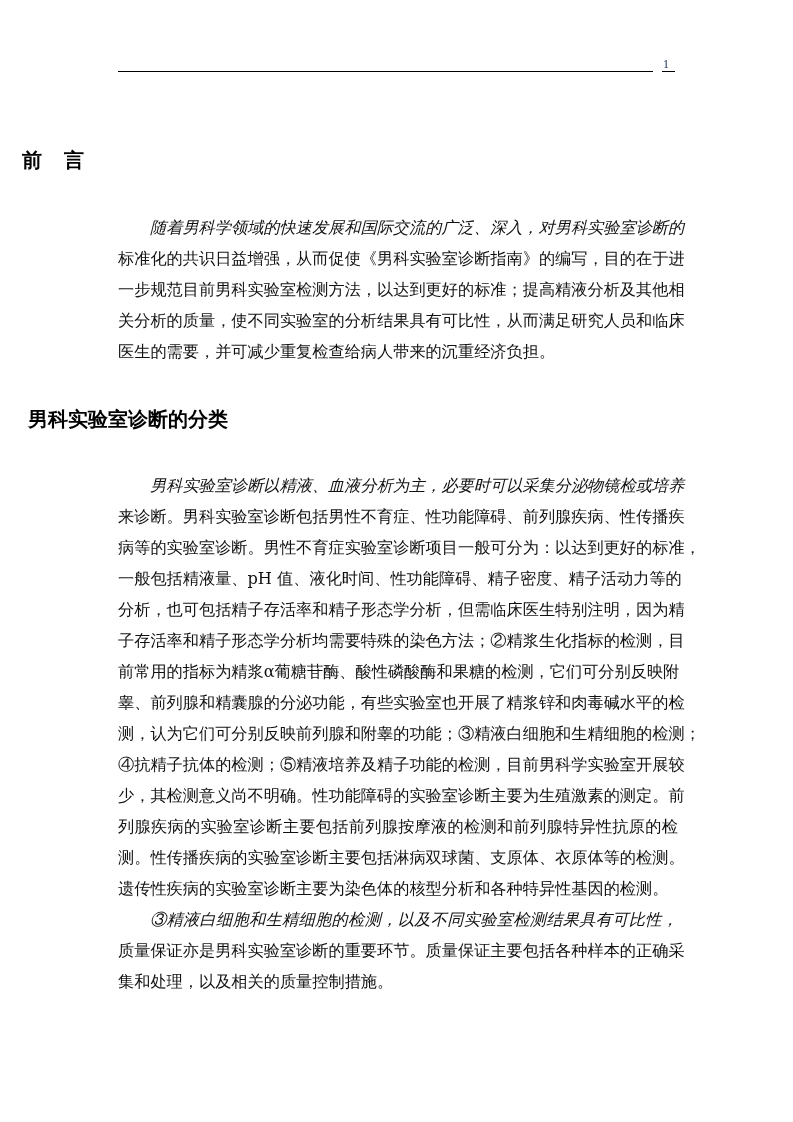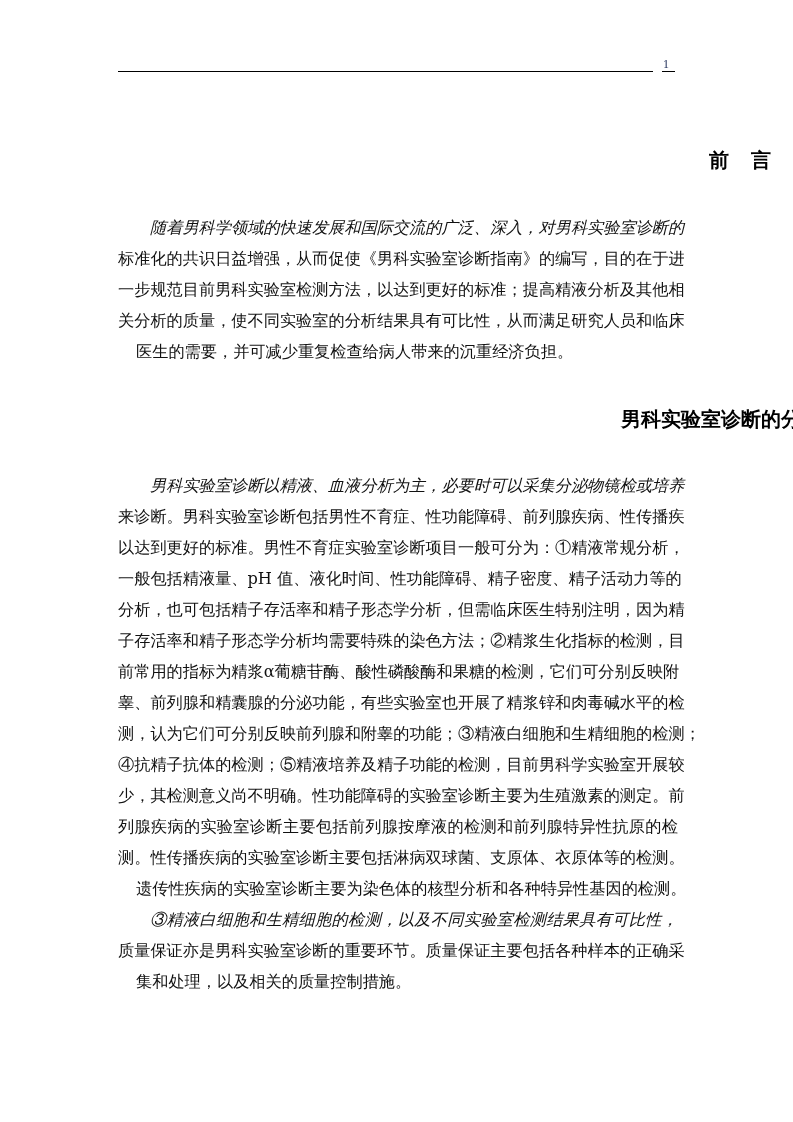--- a/index.html
+++ b/index.html
@@ -2,27 +2,27 @@
 <html><head>
   <meta charset="utf-8">
   <style>
     html, body { margin: 0; padding: 0; background: #ffffff; }
     body { width: 793px; height: 1122px; position: relative; overflow: hidden;
            font-family: "DejaVu Serif", "Liberation Serif", serif; color: #111; }
     .header-rule { position: absolute; left: 118px; top: 71px; width: 535px; height: 0; border-top: 1.2px solid #000; }
     .page-num { position: absolute; left: 663px; top: 57px; font-size: 12px; line-height: 14px;
                 font-family: "Liberation Serif", serif; color: #1a2a55; }
     .page-num-rule { position: absolute; left: 662px; top: 71px; width: 13px; border-top: 1.2px solid #000; }
-    .title { position: absolute; left: 0; width: 793px; text-align: right; font-weight: bold;
+    .title { position: absolute; left: 0; width: 793px; text-align: left; font-weight: bold;
              font-family: Liberation Mono, monospace; color: #000; }
     .title-1 { top: 147px; font-size: 20px; letter-spacing: 22px; text-indent: 22px; }
     .title-2 { top: 406px; font-size: 20px; padding-left: 28px; }
     .line { position: absolute; left: 118px; width: 560px; font-size: 16.2px; line-height: 20px;
             white-space: nowrap; text-align: justify; text-align-last: justify; }
-    .line.last { text-align-last: left; margin-left: 18px; }
+    .line.last { text-align-last: left; }
     .line.indent { left: 150px; width: 528px; font-style: italic; }
   </style>
 </head>
 <body>
 
 <div class="header-rule"></div>
 <div class="page-num">1</div>
 <div class="page-num-rule"></div>
 
 <div class="title title-1">前言</div>
@@ -33,21 +33,21 @@
   <div class="line" style="top:280px">一步规范目前男科实验室检测方法，以达到更好的标准；提高精液分析及其他相</div>
   <div class="line" style="top:311px">关分析的质量，使不同实验室的分析结果具有可比性，从而满足研究人员和临床</div>
   <div class="line last" style="top:342px">医生的需要，并可减少重复检查给病人带来的沉重经济负担。</div>
 </div>
 
 <div class="title title-2">男科实验室诊断的分类</div>
 
 <div>
   <div class="line indent" style="top:476px">男科实验室诊断以精液、血液分析为主，必要时可以采集分泌物镜检或培养</div>
   <div class="line" style="top:507px">来诊断。男科实验室诊断包括男性不育症、性功能障碍、前列腺疾病、性传播疾</div>
-  <div class="line" style="top:538px">以达到更好的标准。男性不育症实验室诊断项目一般可分为：①精液常规分析，</div>
+  <div class="line" style="top:538px">病等的实验室诊断。男性不育症实验室诊断项目一般可分为：以达到更好的标准，</div>
   <div class="line" style="top:569px">一般包括精液量、pH 值、液化时间、性功能障碍、精子密度、精子活动力等的</div>
   <div class="line" style="top:600px">分析，也可包括精子存活率和精子形态学分析，但需临床医生特别注明，因为精</div>
   <div class="line" style="top:631px">子存活率和精子形态学分析均需要特殊的染色方法；②精浆生化指标的检测，目</div>
   <div class="line" style="top:662px">前常用的指标为精浆α葡糖苷酶、酸性磷酸酶和果糖的检测，它们可分别反映附</div>
   <div class="line" style="top:693px">睾、前列腺和精囊腺的分泌功能，有些实验室也开展了精浆锌和肉毒碱水平的检</div>
   <div class="line" style="top:724px">测，认为它们可分别反映前列腺和附睾的功能；③精液白细胞和生精细胞的检测；</div>
   <div class="line" style="top:755px">④抗精子抗体的检测；⑤精液培养及精子功能的检测，目前男科学实验室开展较</div>
   <div class="line" style="top:786px">少，其检测意义尚不明确。性功能障碍的实验室诊断主要为生殖激素的测定。前</div>
   <div class="line" style="top:817px">列腺疾病的实验室诊断主要包括前列腺按摩液的检测和前列腺特异性抗原的检</div>
   <div class="line" style="top:848px">测。性传播疾病的实验室诊断主要包括淋病双球菌、支原体、衣原体等的检测。</div>

